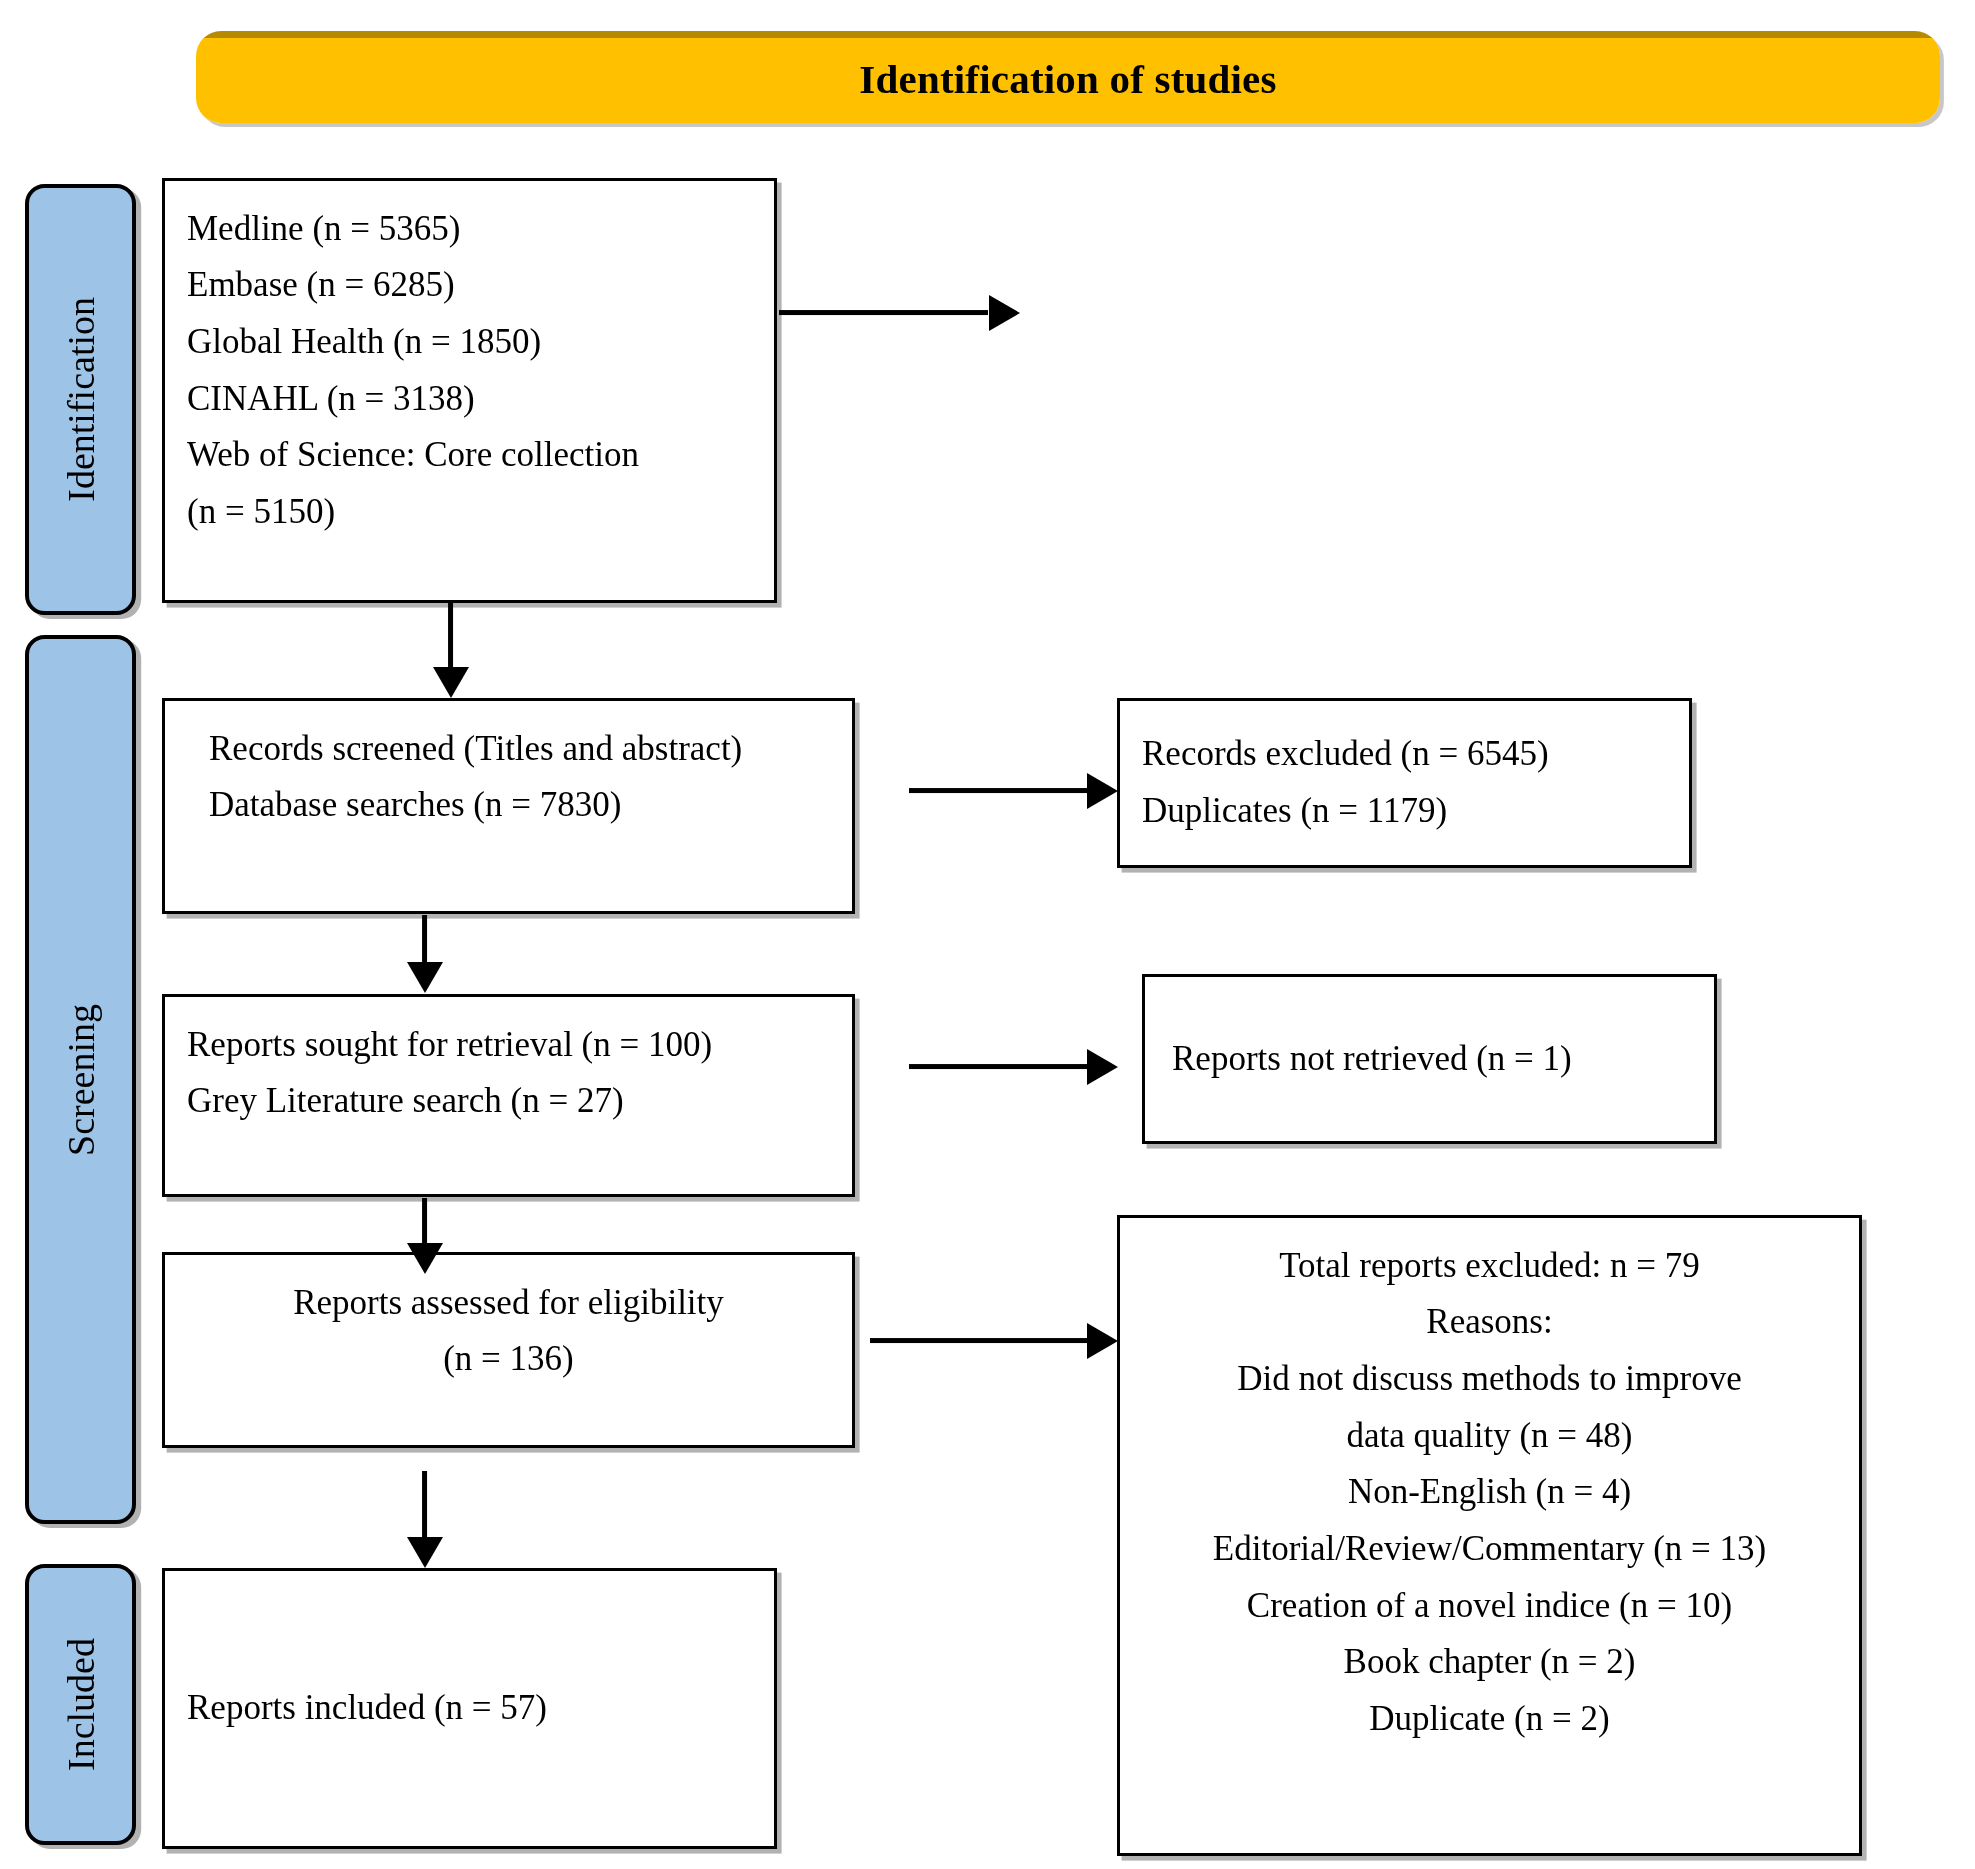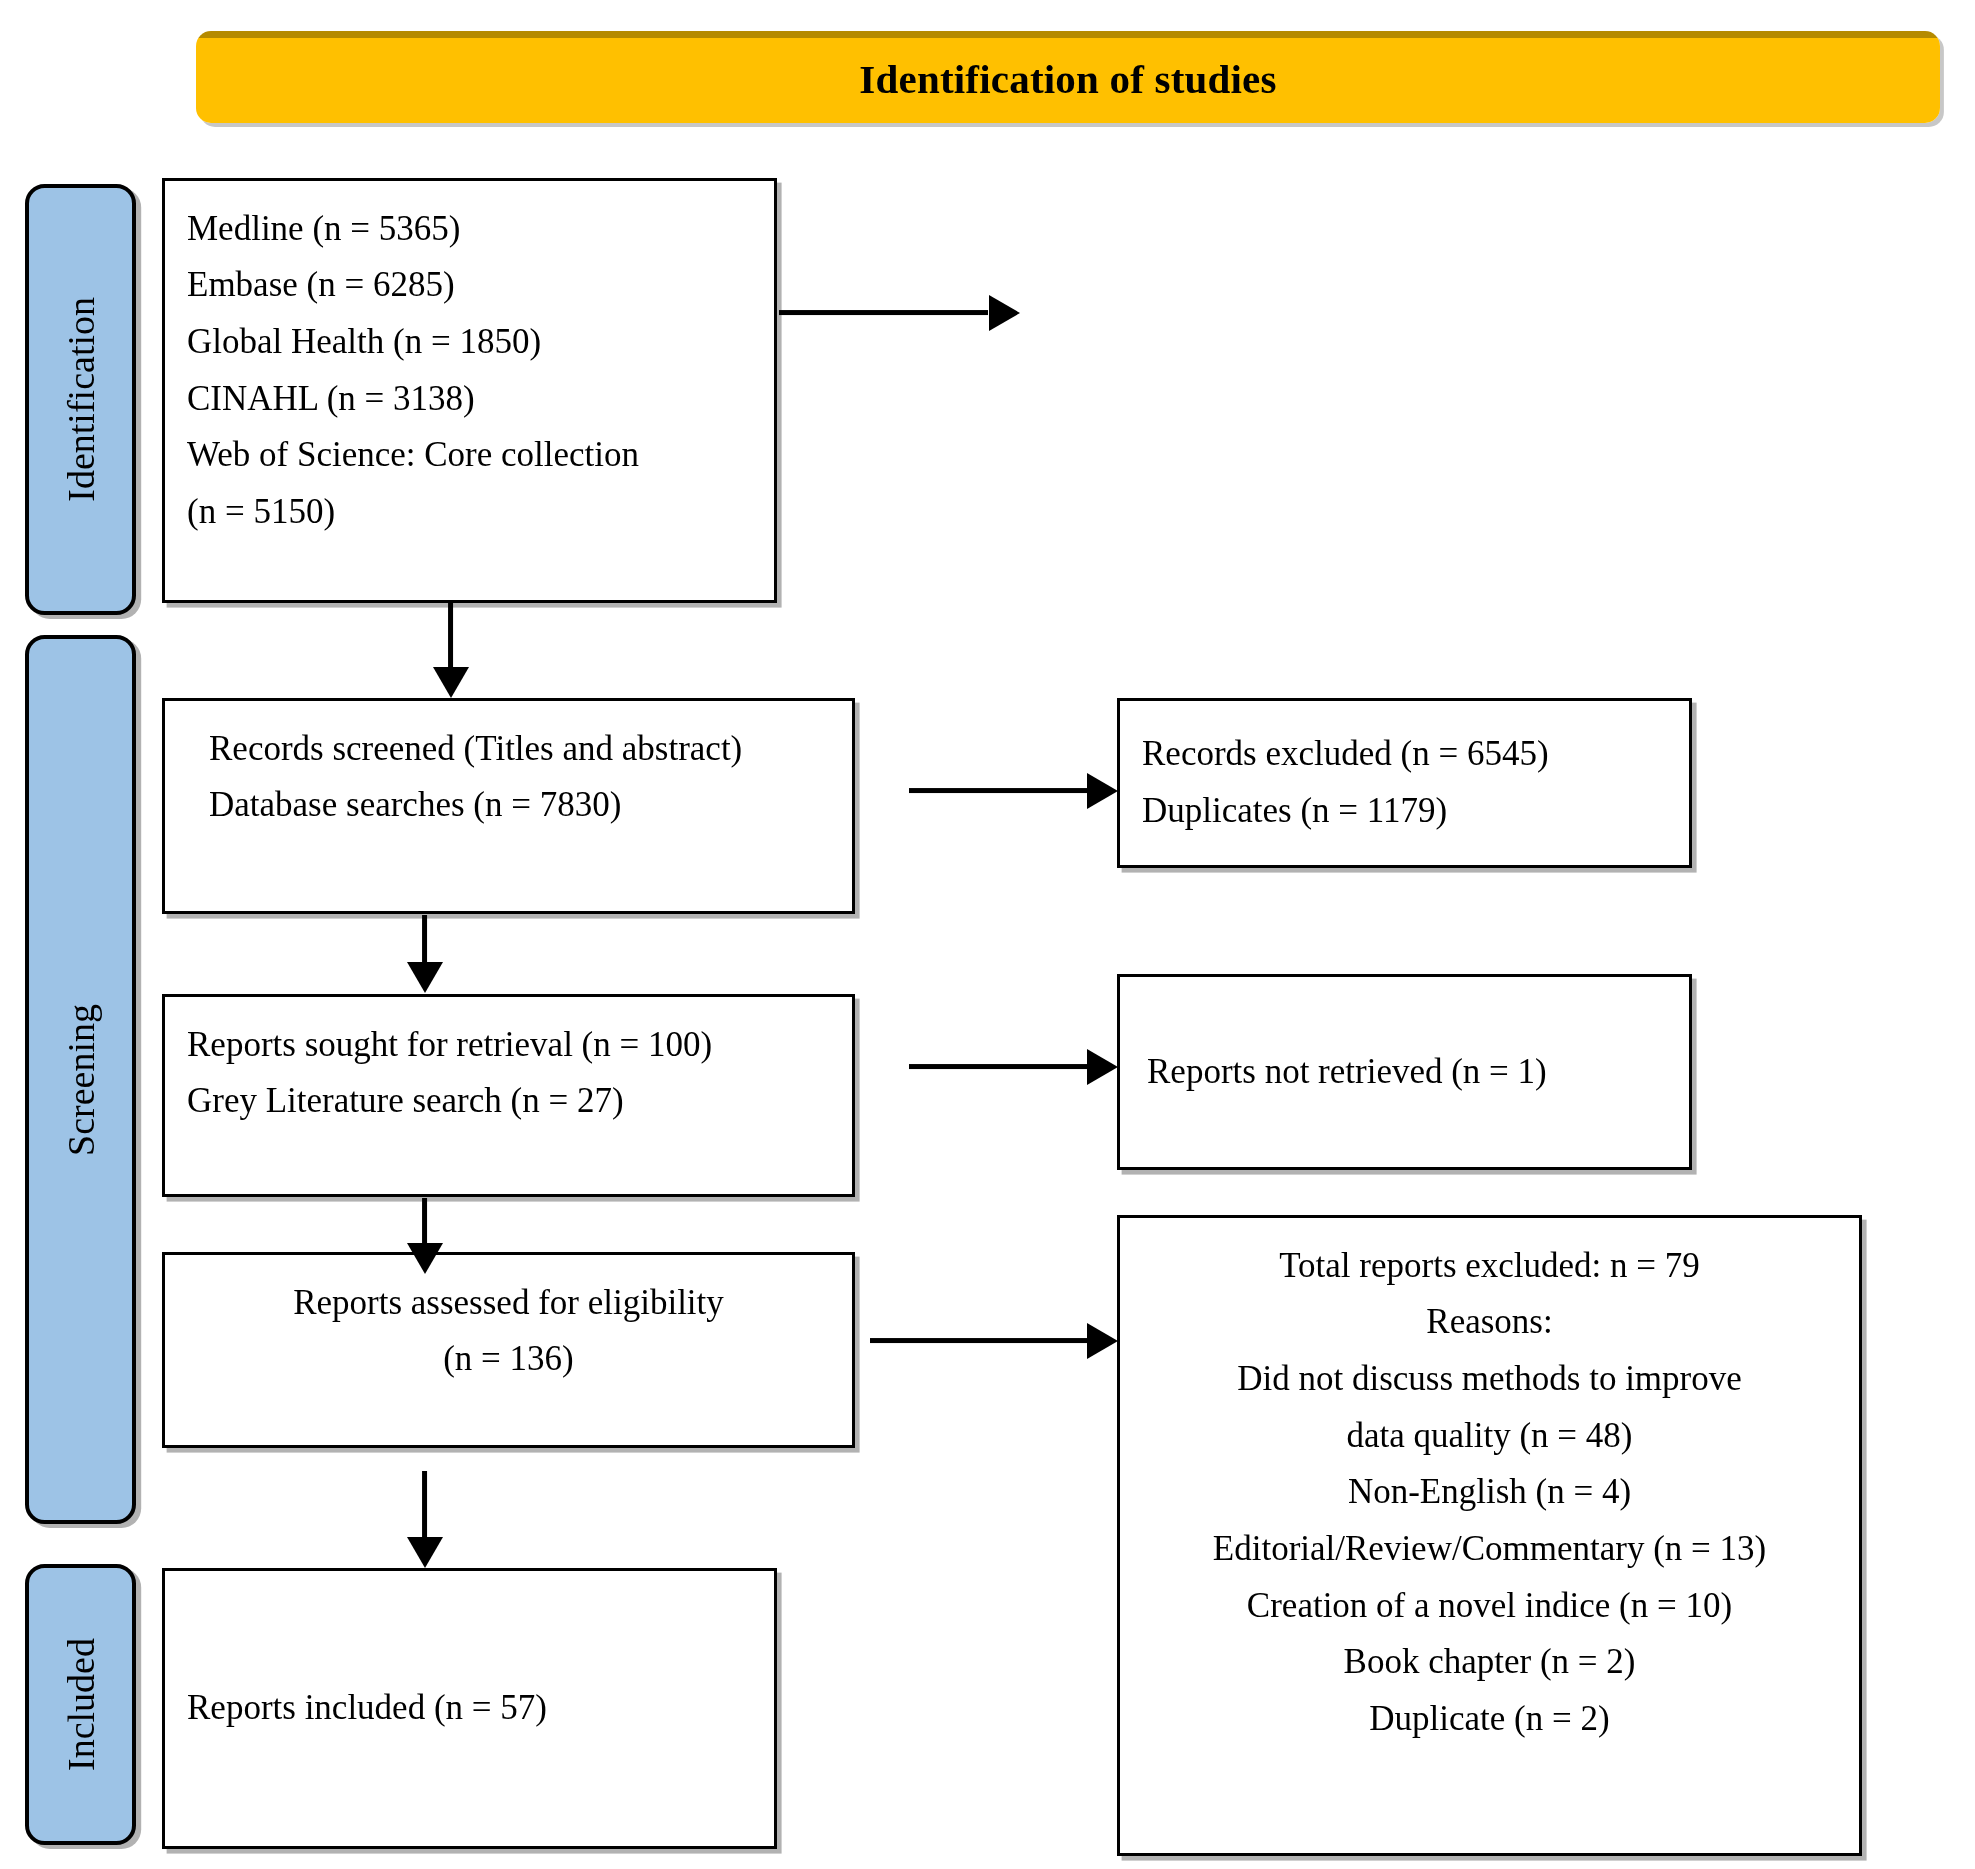--- a/index.html
+++ b/index.html
@@ -22,21 +22,21 @@
   }
 
   
   .header-banner {
     position: absolute;
     left: 196px;
     top: 31px;
     width: 1744px;
     height: 92px;
     background: linear-gradient(180deg, #b58a00 0%, #b58a00 6.5px, #ffc000 7.2px, #ffc000 100%);
-    border-radius: 15px;
+    border-radius: 25px;
     box-shadow: 3.9px 3.9px 0 rgba(0,0,0,0.22);
     display: flex;
     align-items: center;
     justify-content: center;
     box-sizing: border-box;
   }
   .header-banner .title {
     font-weight: bold;
     font-size: 41px;
     color: #000000;
@@ -90,21 +90,21 @@
   
   #box-sources     { left: 162px;  top: 178px;  width: 615px;  height: 425px; }
   #box-screened    { left: 162px;  top: 698px; width: 693px; height: 216px; padding-left: 44px; }
   #box-sought      { left: 162px;  top: 994px; width: 693px; height: 203px; }
   #box-assessed    { left: 162px;  top: 1252px; width: 693px; height: 196px; text-align: center; }
   #box-included    { left: 162px;  top: 1568px; width: 615px;  height: 281px; }
 
   
   #box-removed     { left: 1017px; top: 201px;  width: 941px; height: 242px; }
   #box-excluded    { left: 1117px; top: 698px; width: 575px;  height: 170px; }
-  #box-notretr     { left: 1117px; top: 974px; width: 575px;  height: 196px; padding-left: 27px; }
+  #box-notretr     { left: 1142px; top: 974px; width: 575px;  height: 170px; padding-left: 27px; }
   #box-totalexcl   { left: 1117px; top: 1215px; width: 745px; height: 641px; text-align: center; }
 
   
   #box-included .inner,
   #box-excluded .inner,
   #box-notretr .inner,
   #box-removed .inner { height: 100%; display: flex; flex-direction: column; justify-content: center; }
 
   
   .arrow-h, .arrow-v {

